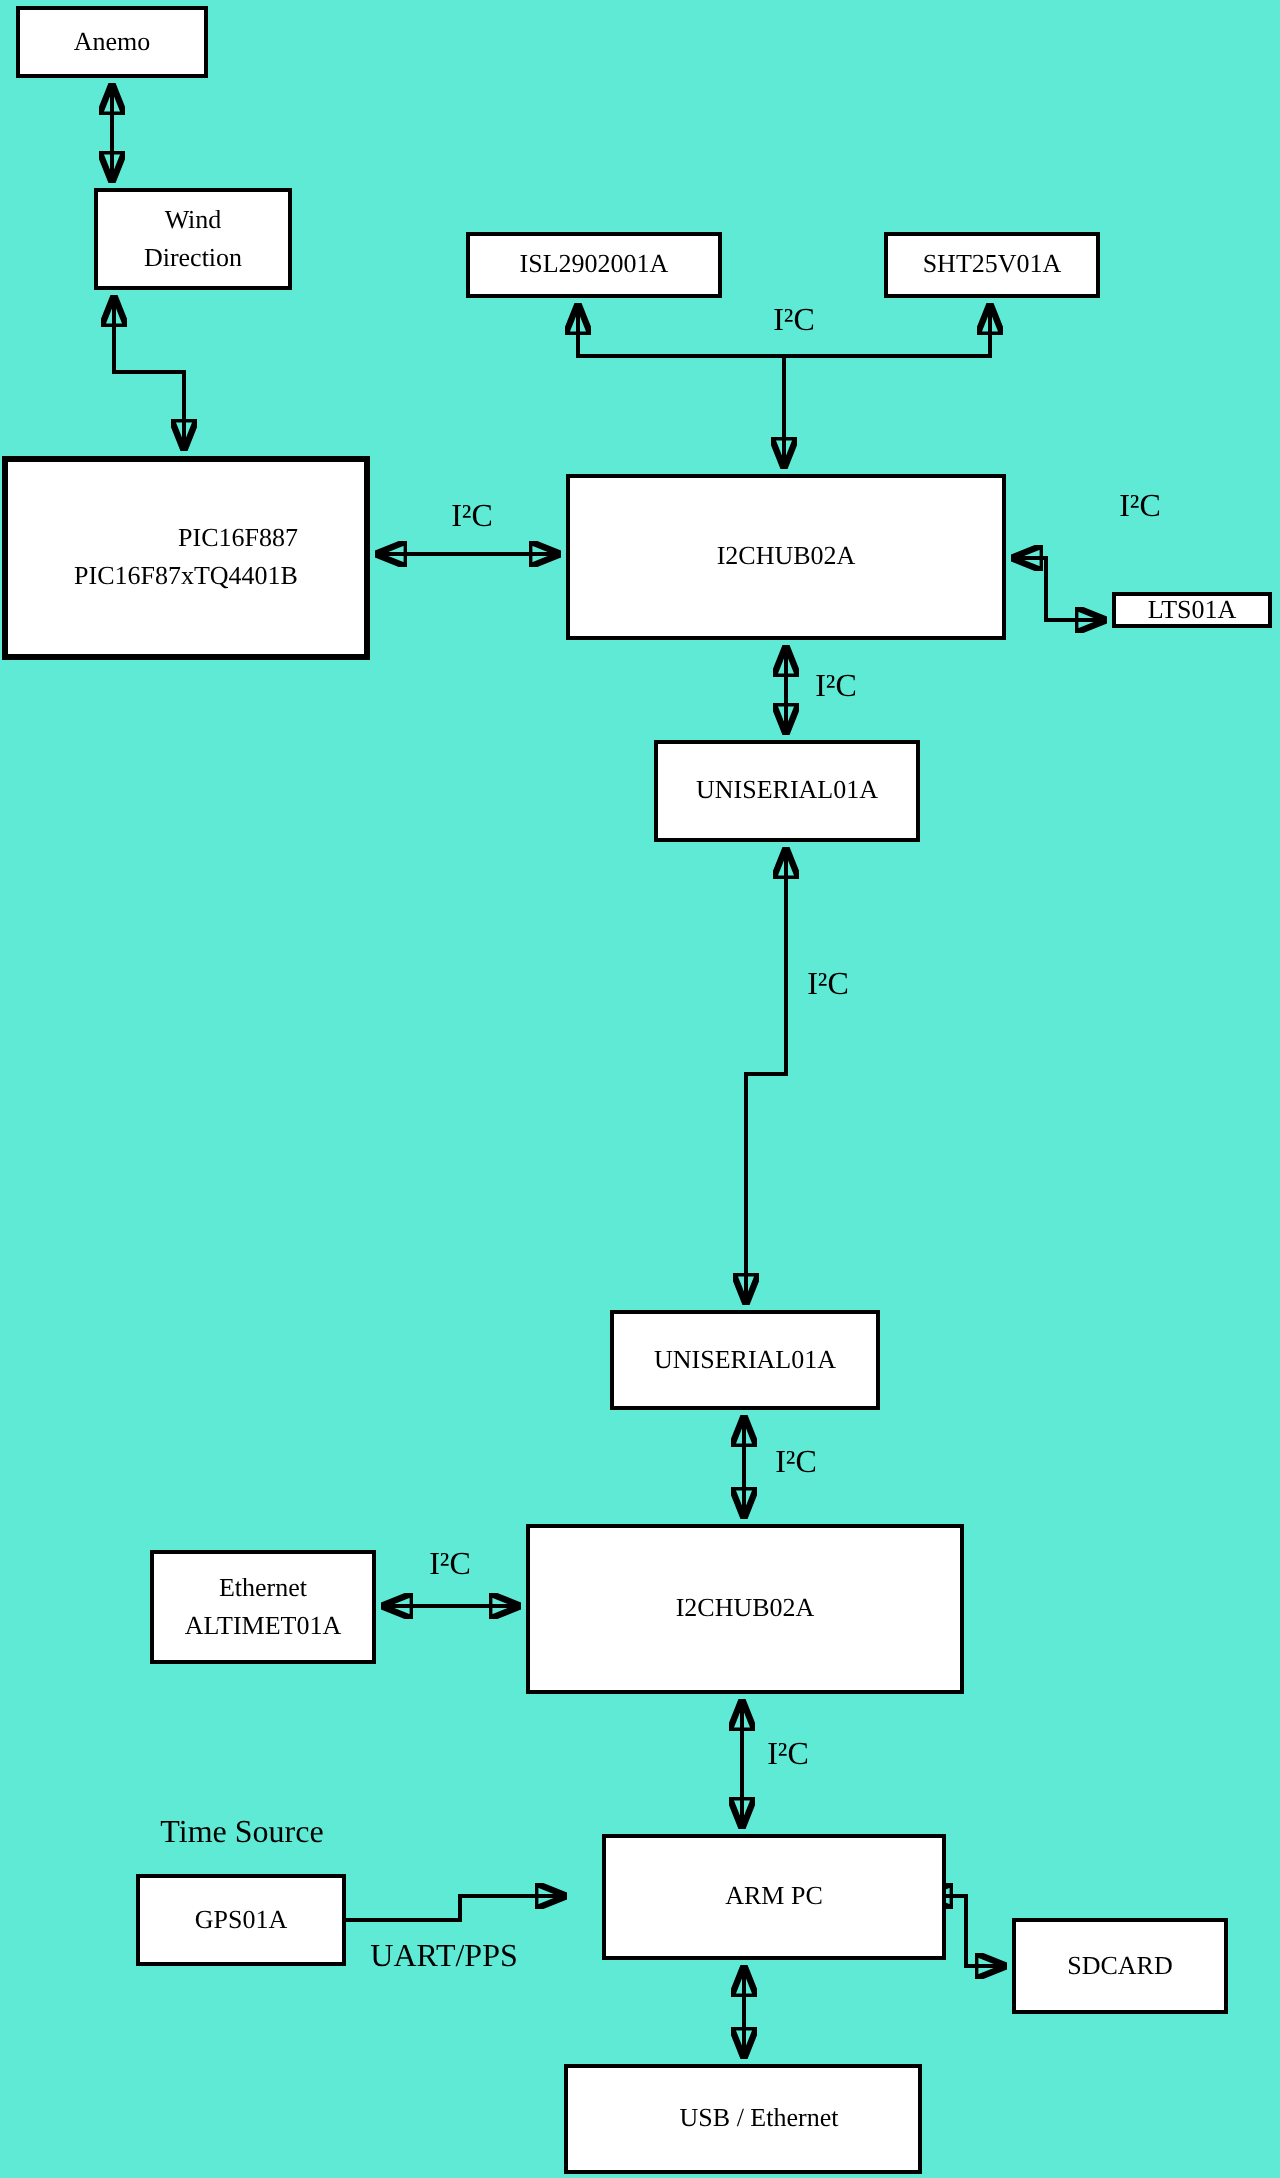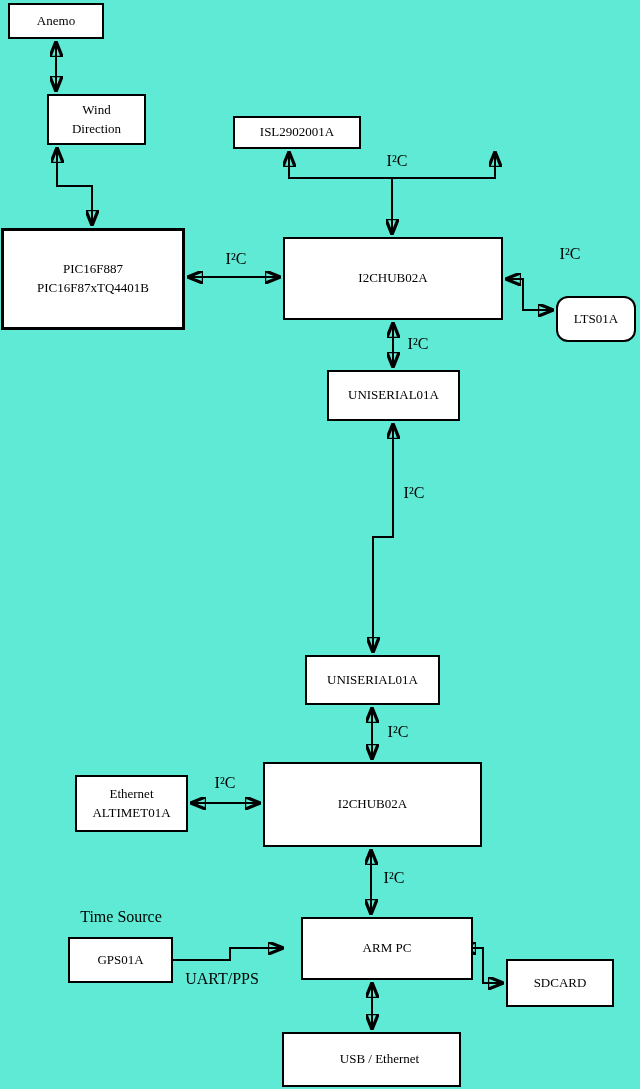--- a/index.html
+++ b/index.html
@@ -28,25 +28,25 @@
   }
   .wire-label {
     position:absolute;
     font-size:16px;
     white-space:nowrap;
     transform:translate(-50%,-50%);
   }
   
   .n-anemo   { left:8px;   top:3px;    width:96px;  height:36px; }
   .n-wind    { left:7px;   top:94px;   width:99px;  height:51px;margin-left:40px; }
-  .n-pic     { left:1px;   top:228px;  width:184px; height:102px; border-width:3px; }
+  .n-pic     { left:1px;   top:228px;  width:184px; height:102px; border-width:3px;text-align:right; }
   .n-isl     { left:233px; top:116px;  width:128px; height:33px; }
   .n-sht     { left:442px; top:116px;  width:108px; height:33px; }
   .n-hub1    { left:283px; top:237px;  width:220px; height:83px; }
-  .n-lts     { left:556px; top:296px;  width:80px;  height:46px;border-radius:12px; }
+  .n-lts     { left:556px; top:296px;  width:80px;  height:18px; }
   .n-uni1    { left:327px; top:370px;  width:133px; height:51px; }
   .n-uni2    { left:305px; top:655px;  width:135px; height:50px; }
   .n-hub2    { left:263px; top:762px;  width:219px; height:85px; }
   .n-baro    { left:75px;  top:775px;  width:113px; height:57px; }
   .n-armpc   { left:286px; top:917px;  width:172px; height:63px;margin-left:15px; }
   .n-gps     { left:68px;  top:937px;  width:105px; height:46px; }
   .n-sdcard  { left:506px; top:959px;  width:108px; height:48px; }
   .n-usb     { left:282px; top:1032px; width:179px; height:55px;padding-left:16px; }
   
   .l-i2c-sensors   { left:397px; top:161px; }
@@ -100,20 +100,21 @@
 
     <path d="M 372,984 V 1028" marker-start="url(#arr)" marker-end="url(#arr)"></path>
   </svg>
 
   <div class="node n-anemo">Anemo</div>
   <div class="node n-wind">Wind
 Direction</div>
   <div class="node n-pic">PIC16F887
 PIC16F87xTQ4401B</div>
   <div class="node n-isl">ISL2902001A</div>
+  <div class="node n-sht">SHT25V01A</div>
   <div class="node n-hub1">I2CHUB02A</div>
   <div class="node n-lts">LTS01A</div>
   <div class="node n-uni1">UNISERIAL01A</div>
   <div class="node n-uni2">UNISERIAL01A</div>
   <div class="node n-hub2">I2CHUB02A</div>
   <div class="node n-baro">Ethernet
 ALTIMET01A</div>
   <div class="node n-armpc">ARM PC</div>
   <div class="node n-gps">GPS01A</div>
   <div class="node n-sdcard">SDCARD</div>

